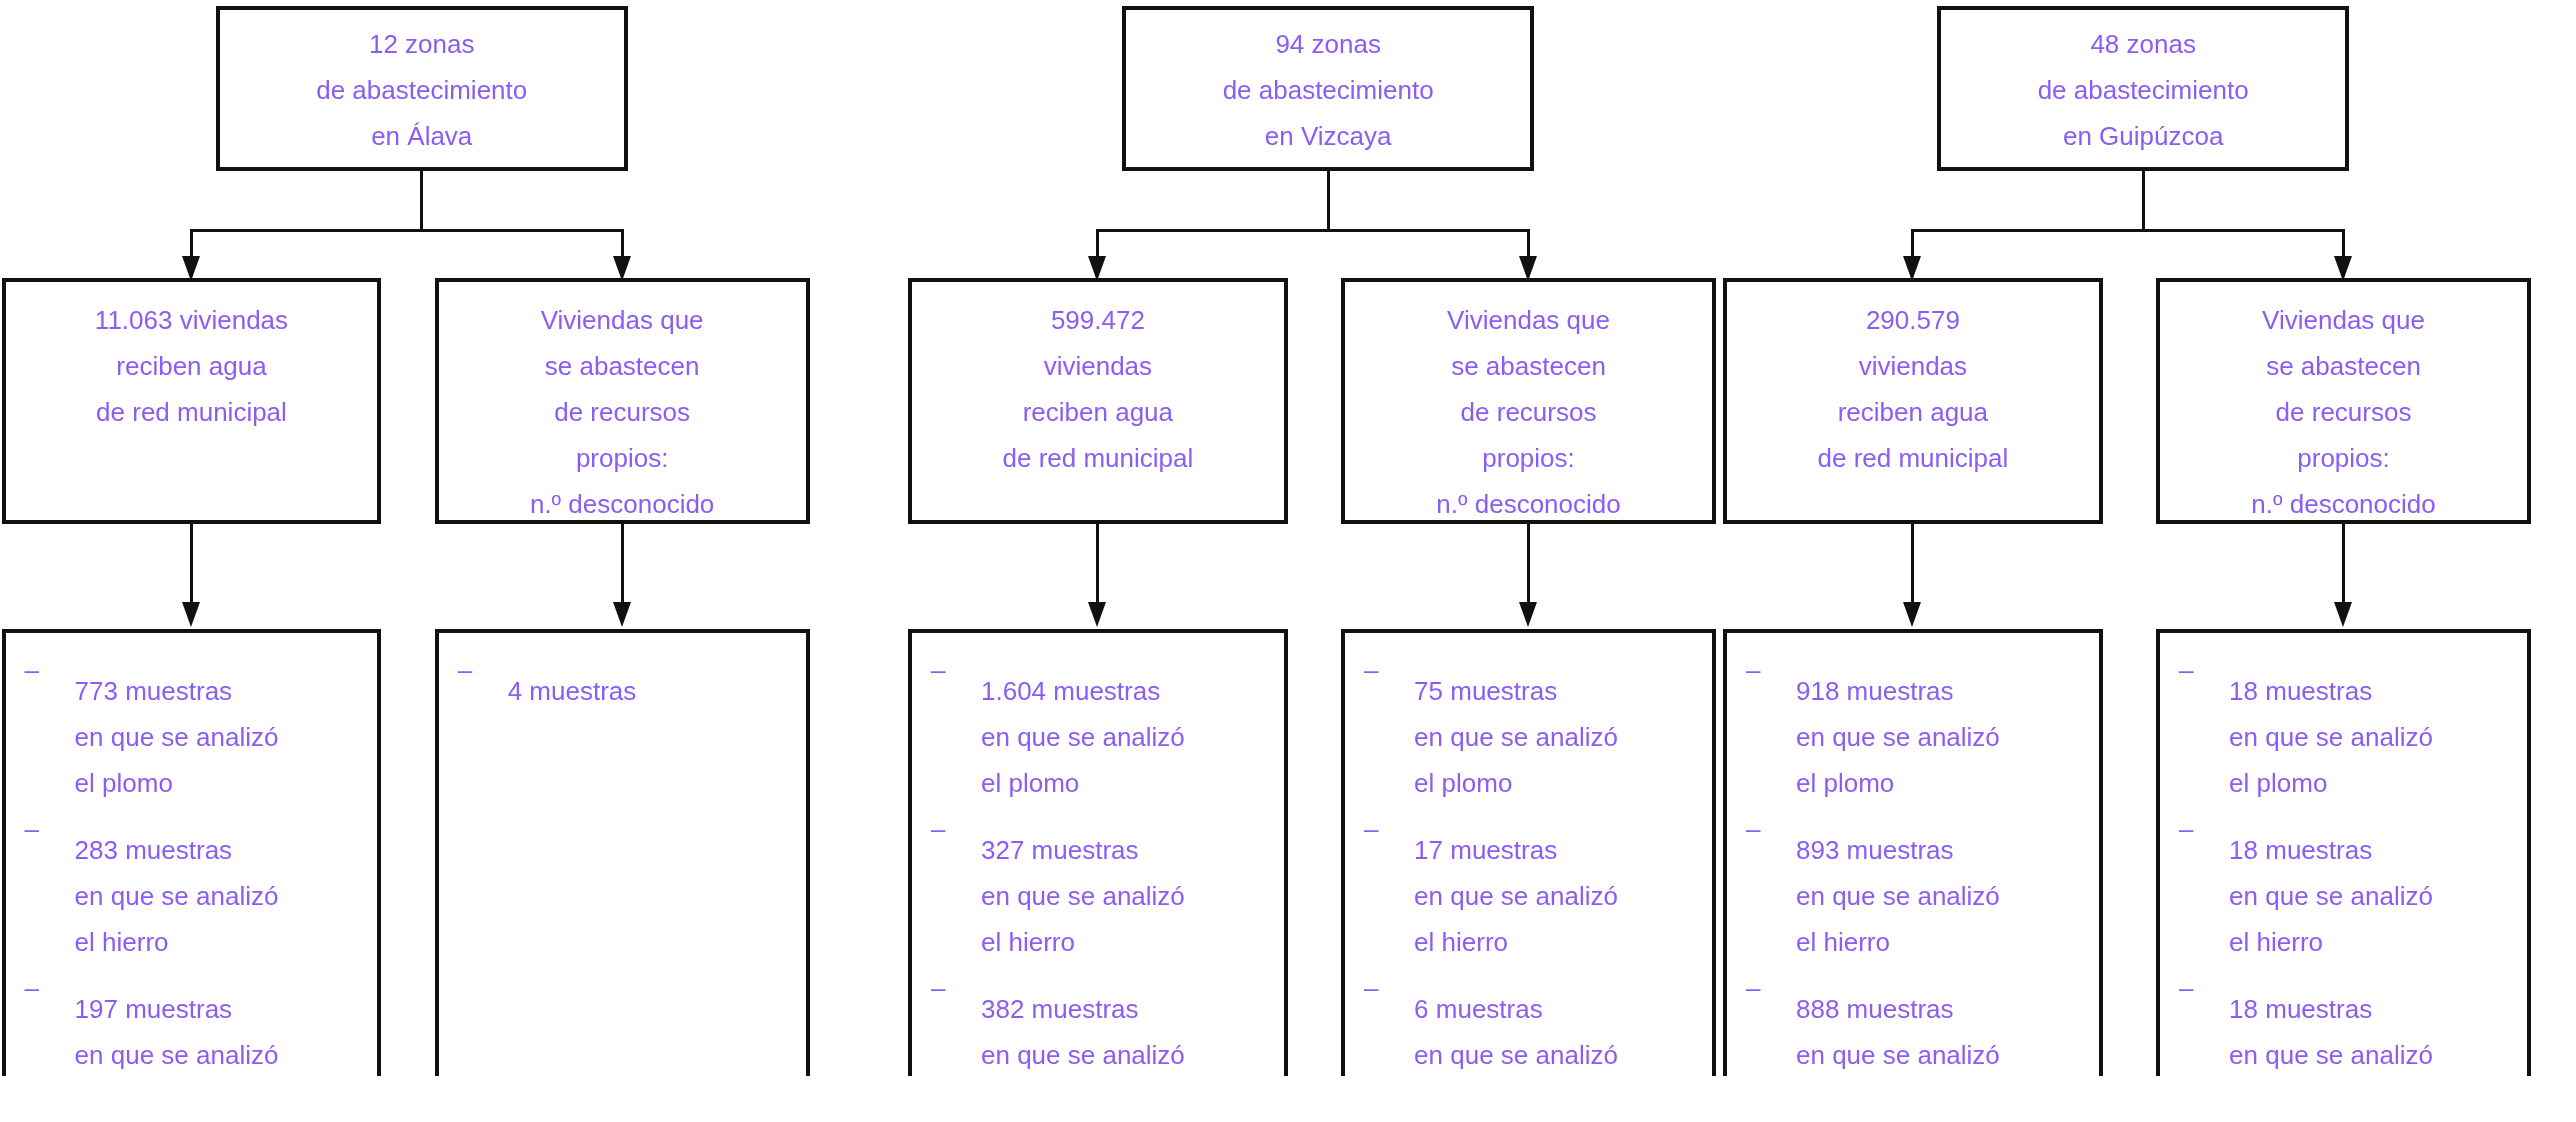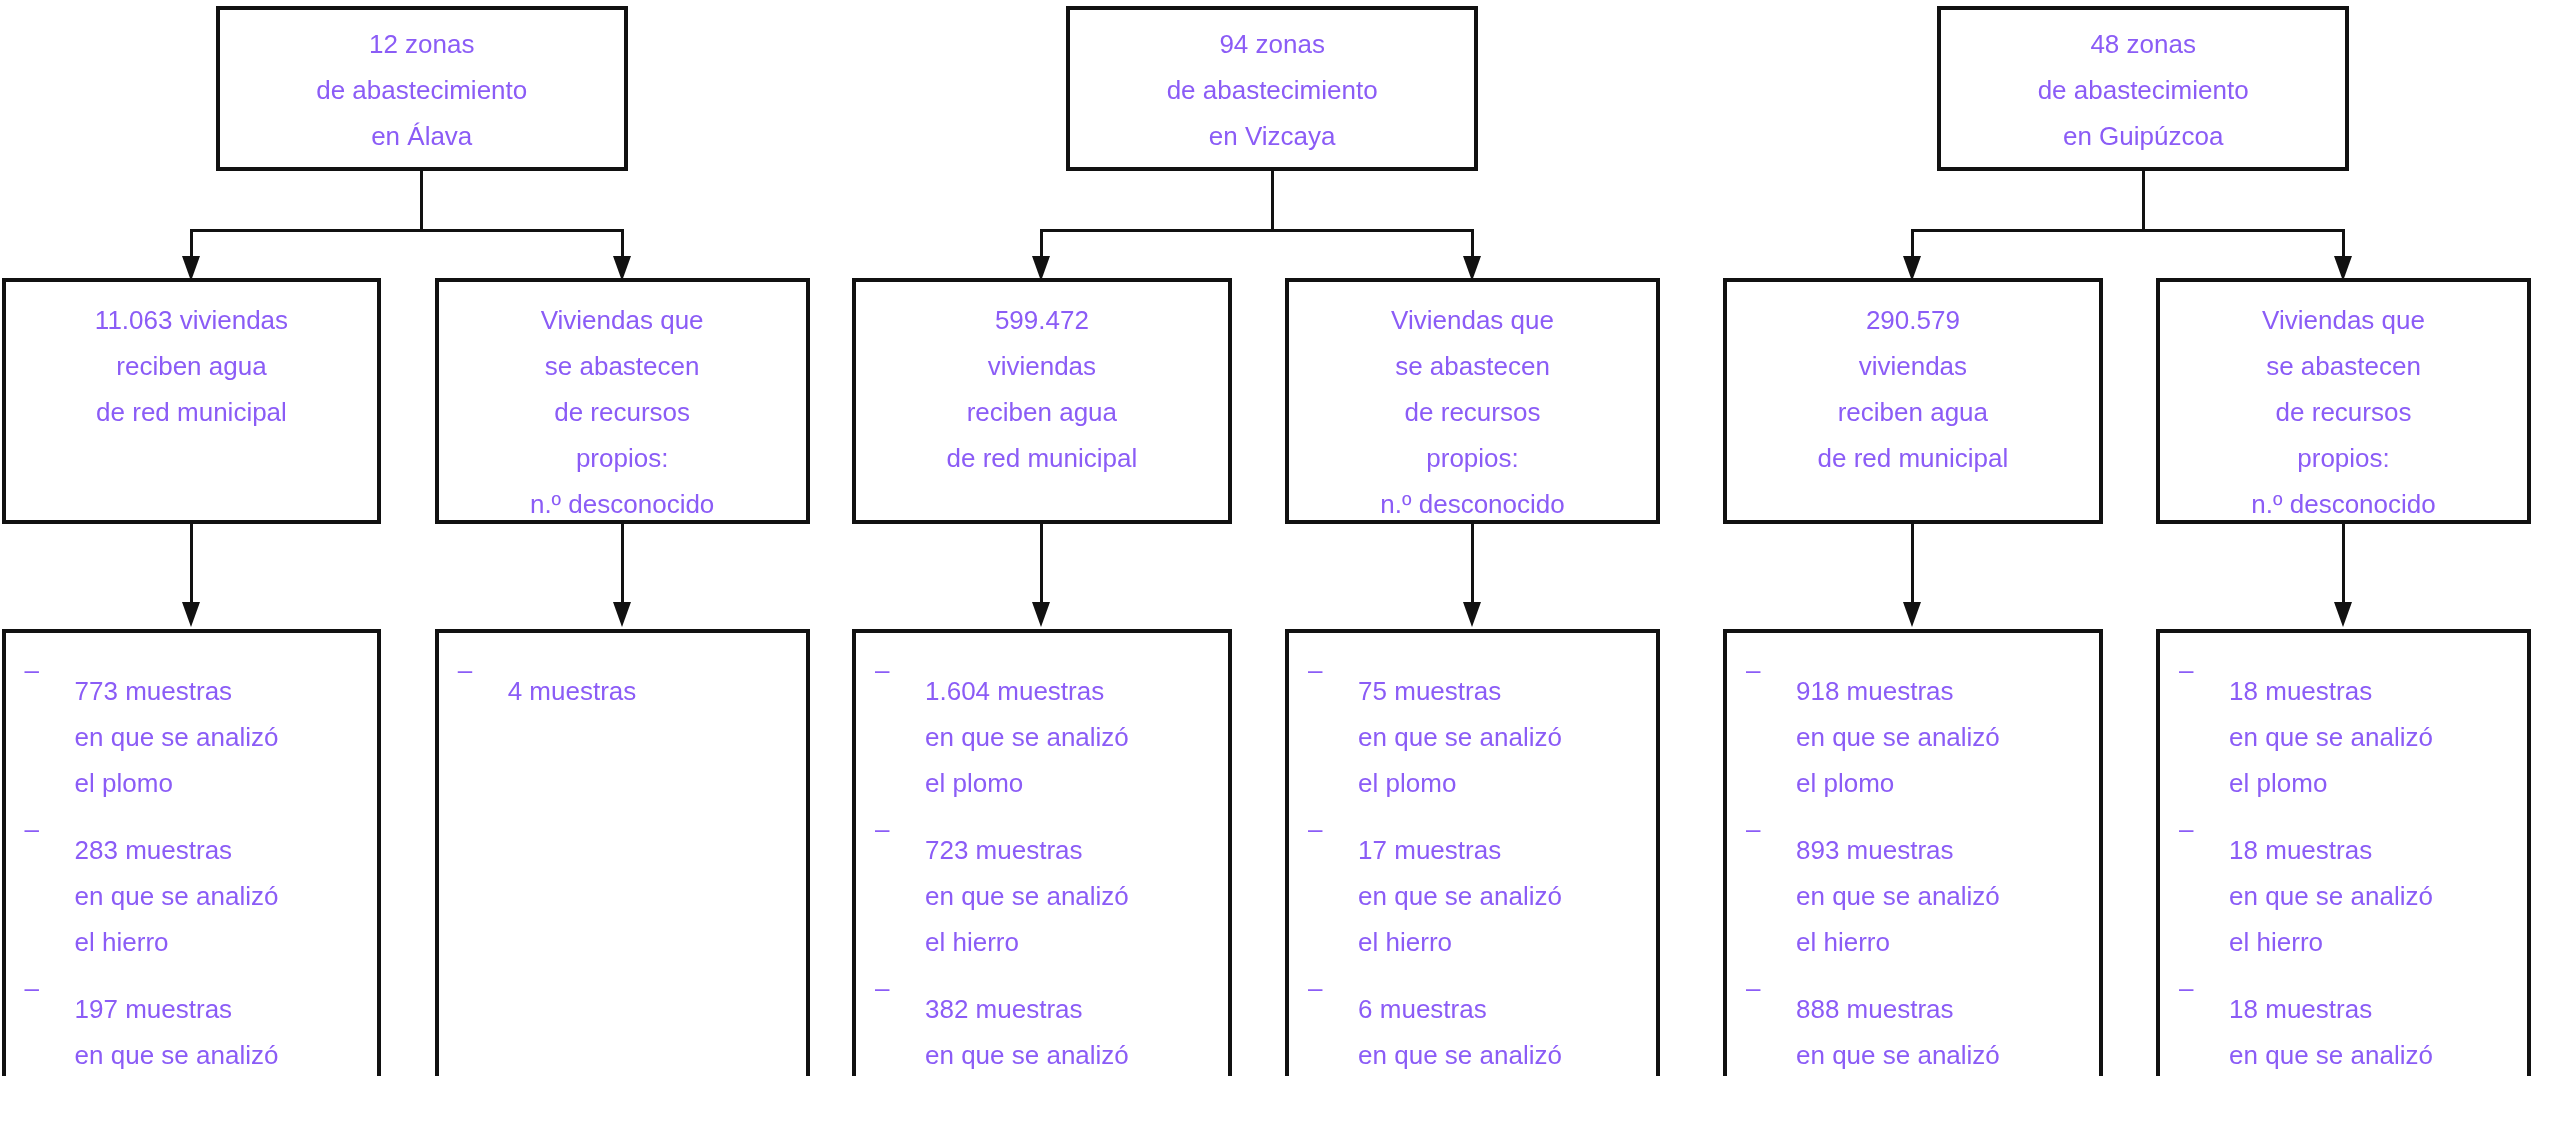--- a/index.html
+++ b/index.html
@@ -68,21 +68,21 @@
     border-top: 25px solid #111111;
   }
   .ah-l1 { left: calc(23.5% - 9.4px); top: 256px; }
   .ah-r1 { left: calc(76.8% - 9.4px); top: 256px; }
   .ah-l2 { left: calc(23.5% - 9.4px); top: 602px; }
   .ah-r2 { left: calc(76.8% - 9.4px); top: 602px; }
   .item { display: flex; align-items: flex-start; }
   .dash { flex: 0 0 50px; }
   .itxt { white-space: pre-line; margin-top: 21px; }
   .col-1 { left: 1.6px; }
-  .col-2 { left: 852px; }
+  .col-2 { left: 908px; }
   .col-3 { left: 1723px; text-decoration: underline; }
 </style>
 </head>
 <body>
 
 <div class="stage">
 
   <div class="col col-1">
     <div class="box zones">
       <div class="txt">12 zonas
@@ -179,21 +179,21 @@
 
     <div class="box bot left-slot">
       <div class="item">
         <span class="dash">–</span>
         <span class="itxt">1.604 muestras
 en que se analizó
 el plomo</span>
       </div>
       <div class="item">
         <span class="dash">–</span>
-        <span class="itxt">723 muestras
+        <span class="itxt">327 muestras
 en que se analizó
 el hierro</span>
       </div>
       <div class="item">
         <span class="dash">–</span>
         <span class="itxt">382 muestras
 en que se analizó
 el níquel, el cobre
 y el cromo</span>
       </div>

